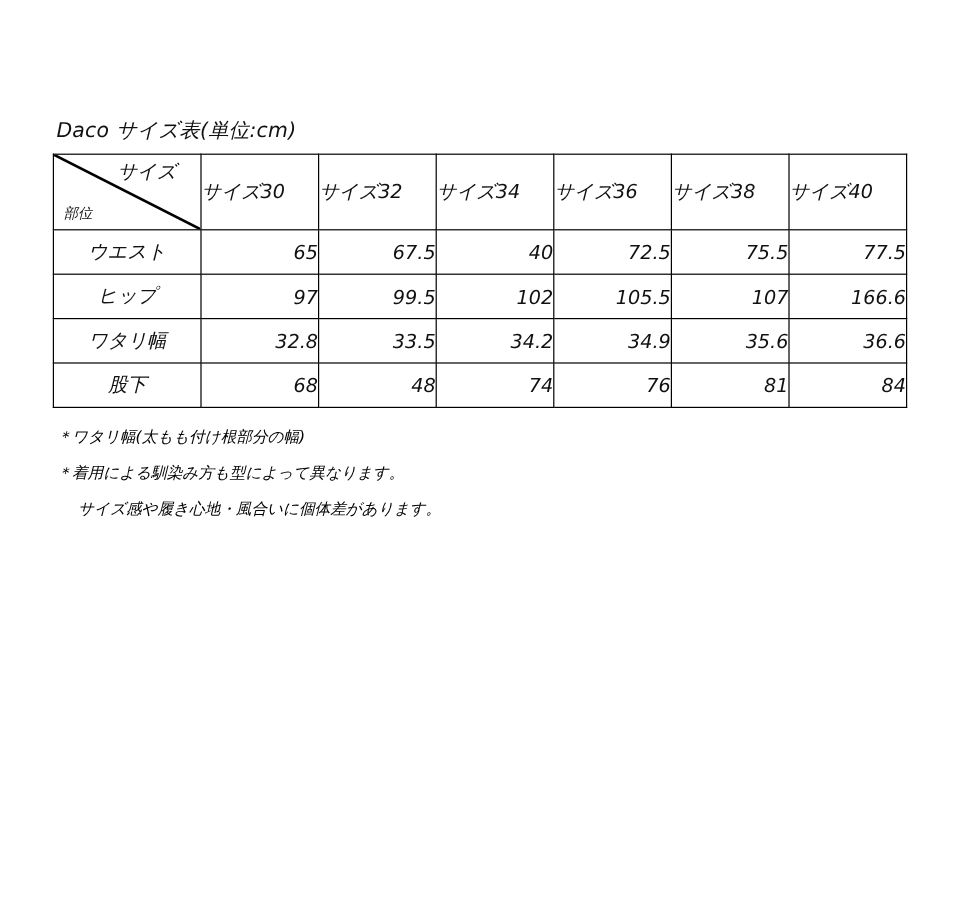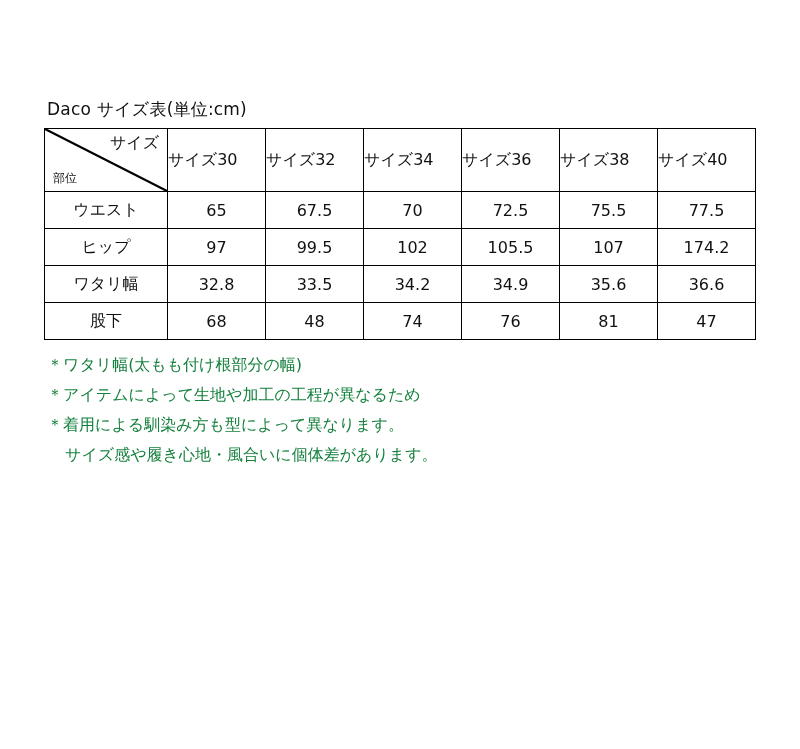--- a/index.html
+++ b/index.html
@@ -13,20 +13,21 @@
     font-family: "DejaVu Sans", "Liberation Sans", sans-serif;
     color: #1a1a1a;
     position: relative;
     overflow: hidden;
   }
   .page {
     position: absolute;
     left: 0; top: 0;
     width: 712px;
     height: 749px;
+    font-style: italic;
   }
   .title {
     position: absolute;
     left: 47px;
     top: 98px;
     font-size: 17px;
     line-height: 22px;
     letter-spacing: 0.2px;
     color: #111;
     white-space: nowrap;
@@ -56,21 +57,21 @@
   }
   td.corner .diag {
     position: absolute;
     left: 0; top: 0;
     width: 100%;
     height: 100%;
     display: block;
   }
   td.corner .lbl-size {
     position: absolute;
-    right: 8px;
+    right: 20px;
     top: 4px;
     font-size: 16px;
     white-space: nowrap;
     text-align: center;
   }
   td.corner .lbl-part {
     position: absolute;
     left: 8px;
     bottom: 4px;
     font-size: 12px;
@@ -86,34 +87,34 @@
   td.row-head {
     height: 36px;
     text-align: center;
     vertical-align: middle;
     font-size: 16px;
     white-space: nowrap;
     margin-top: 12px;
   }
   td.val {
     height: 36px;
-    text-align: center;
+    text-align: right;
     vertical-align: middle;
     font-size: 16px;
   }
   .notes {
     position: absolute;
     left: 47px;
     top: 350px;
     width: 720px;
   }
   .notes .note {
-    font-size: 16px;
+    font-size: 13px;
     line-height: 30px;
-    color: #15803d;
+    color: #000000;
     white-space: nowrap;
   }
   .notes .note.indent {
     padding-left: 18px;
   }
 </style>
 </head>
 <body>
 
 <div class="page">
@@ -136,55 +137,54 @@
         <th class="col-head">サイズ36</th>
         <th class="col-head">サイズ38</th>
         <th class="col-head">サイズ40</th>
       </tr>
     </thead>
     <tbody>
       <tr>
         <td class="row-head">ウエスト</td>
         <td class="val">65</td>
         <td class="val">67.5</td>
-        <td class="val">70</td>
+        <td class="val">40</td>
         <td class="val">72.5</td>
         <td class="val">75.5</td>
         <td class="val">77.5</td>
       </tr>
       <tr>
         <td class="row-head">ヒップ</td>
         <td class="val">97</td>
         <td class="val">99.5</td>
         <td class="val">102</td>
         <td class="val">105.5</td>
         <td class="val">107</td>
-        <td class="val">174.2</td>
+        <td class="val">166.6</td>
       </tr>
       <tr>
         <td class="row-head">ワタリ幅</td>
         <td class="val">32.8</td>
         <td class="val">33.5</td>
         <td class="val">34.2</td>
         <td class="val">34.9</td>
         <td class="val">35.6</td>
         <td class="val">36.6</td>
       </tr>
       <tr>
         <td class="row-head">股下</td>
         <td class="val">68</td>
         <td class="val">48</td>
         <td class="val">74</td>
         <td class="val">76</td>
         <td class="val">81</td>
-        <td class="val">47</td>
+        <td class="val">84</td>
       </tr>
     </tbody>
   </table>
 
   <div class="notes">
     <div class="note">＊ワタリ幅(太もも付け根部分の幅)</div>
-    <div class="note">＊アイテムによって生地や加工の工程が異なるため</div>
     <div class="note">＊着用による馴染み方も型によって異なります。</div>
     <div class="note indent">サイズ感や履き心地・風合いに個体差があります。</div>
   </div>
 
 </div>
 
 </body></html>

